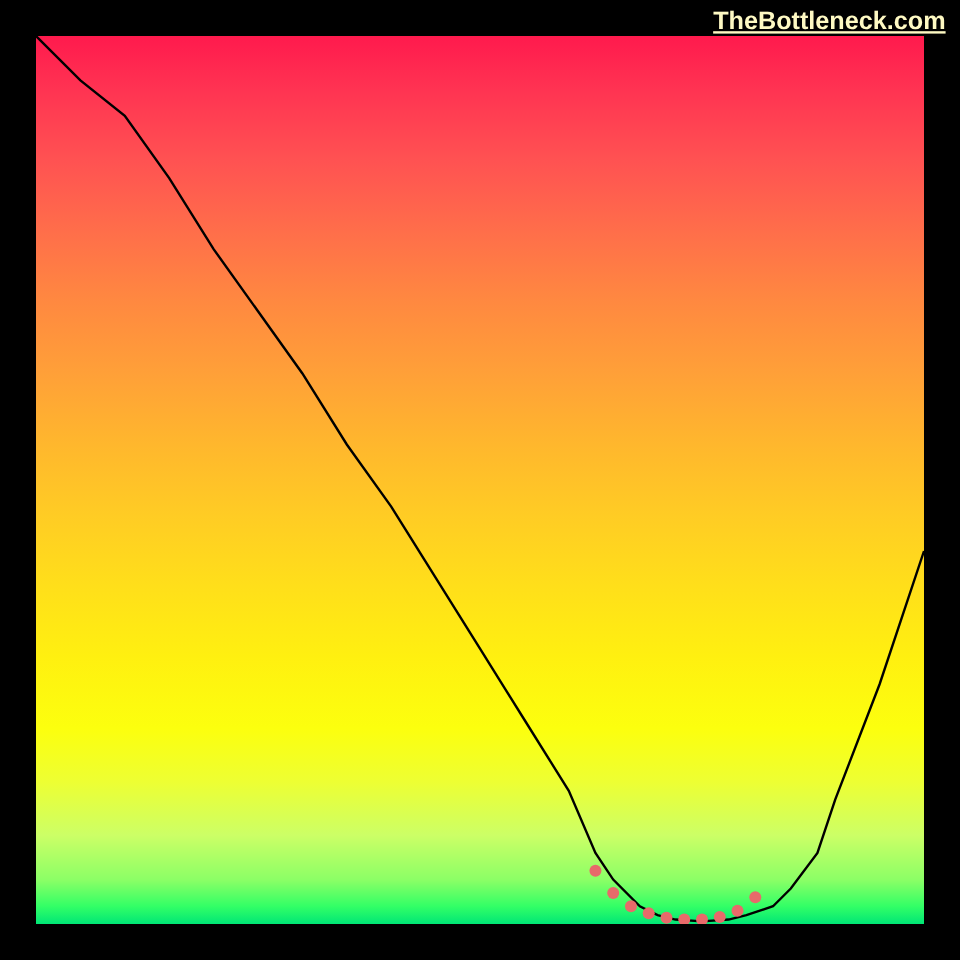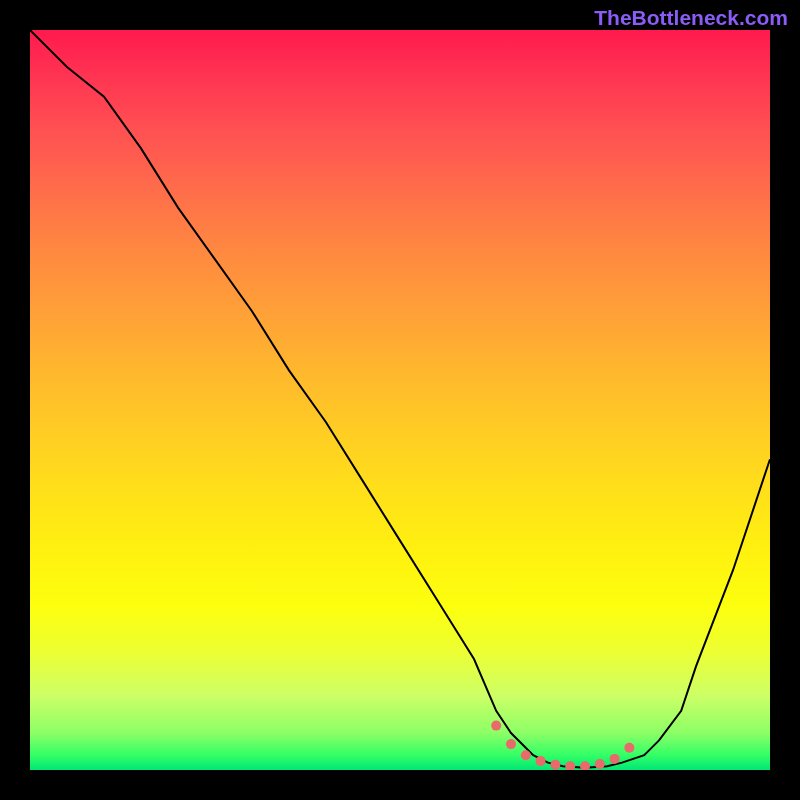--- a/index.html
+++ b/index.html
@@ -10,22 +10,23 @@
       background: #000;
       font-family: Arial, sans-serif;
       position: relative;
     }
     .watermark {
       position: absolute;
       top: 6px;
       right: 12px;
       font-size: 21px;
       font-weight: bold;
-      color: #8b5cf6;
+      color: #fef9c3;
       z-index: 10;
+      text-decoration: underline;
     }
     .plot-area {
       position: absolute;
       left: 30px;
       top: 30px;
       width: 740px;
       height: 740px;
       overflow: hidden;
     }
     .gradient-bg {

